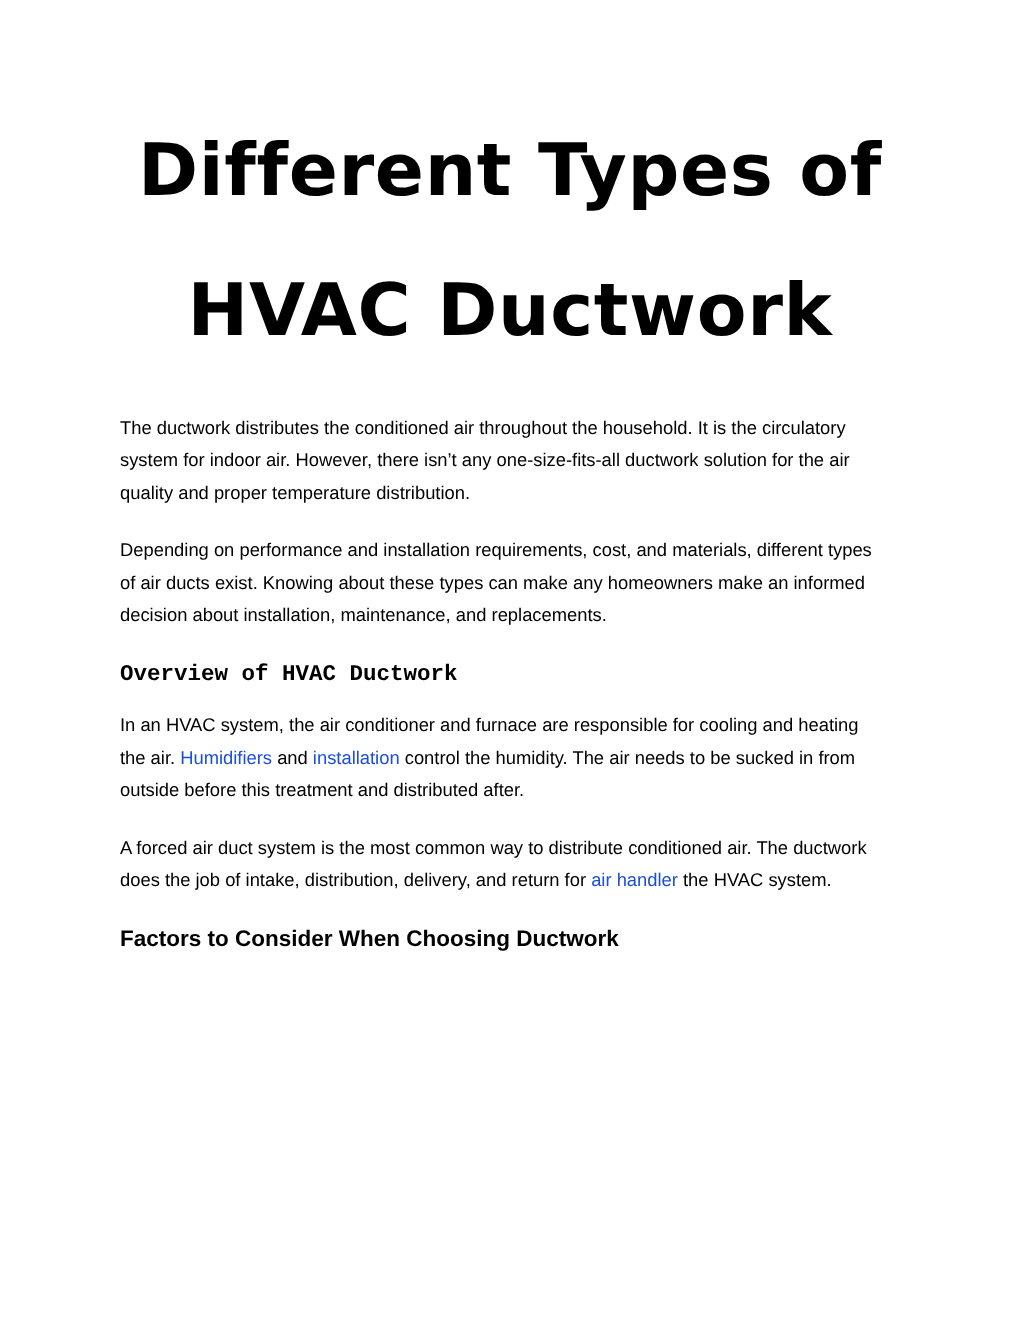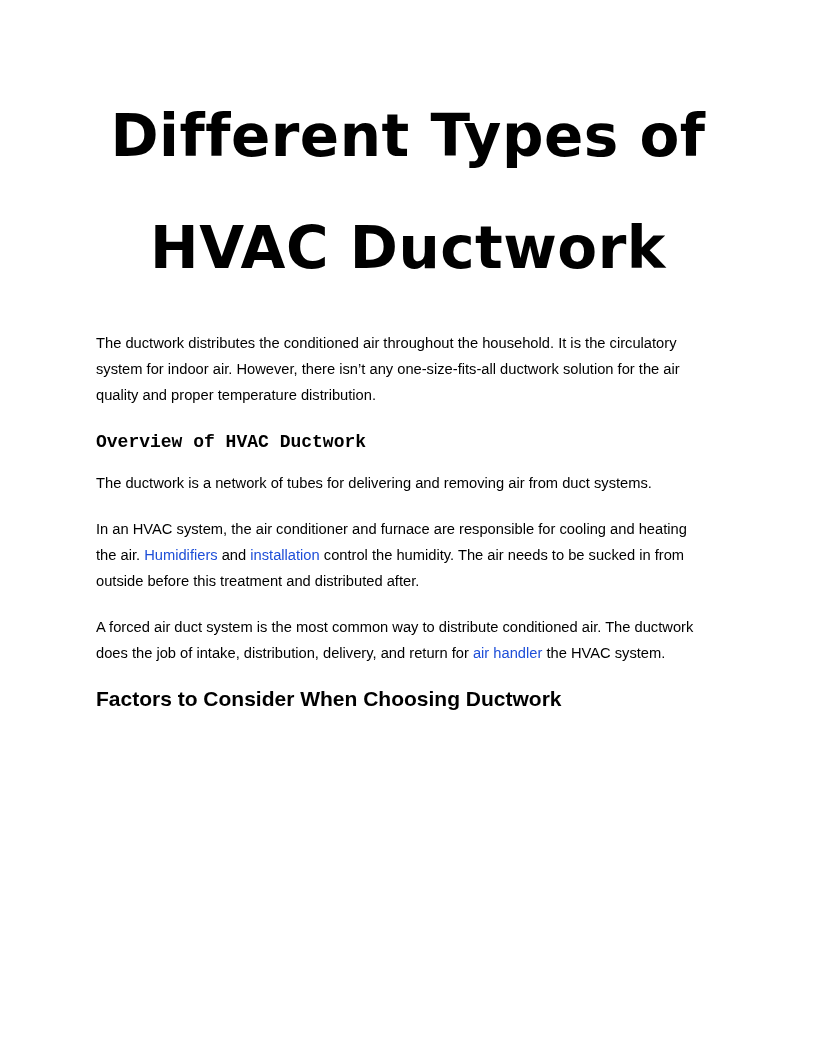--- a/index.html
+++ b/index.html
@@ -43,21 +43,21 @@
   h2.section-heading {
     margin: 16px 0 14px 0;
     font-size: 18px;
     line-height: 28px;
     font-weight: 700;
     color: #000000;
     font-family: Liberation Mono, monospace;
   }
   h3.sub-heading {
     margin: 16px 0 0 0;
-    font-size: 21px;
+    font-size: 18px;
     line-height: 26px;
     font-weight: 700;
     color: #000000;
   }
   .doc-link {
     color: #1d4ed8;
     text-decoration: none;
     cursor: pointer;
   }
 </style>
@@ -66,25 +66,25 @@
 
 <div class="page">
 
   <h1 class="doc-title">
       <span class="title-line">Different Types of</span>
       <span class="title-line">HVAC Ductwork</span>
     </h1>
 
   <p class="body-para">The ductwork distributes the conditioned air throughout the household. It is the circulatory system for indoor air. However, there isn’t any one-size-fits-all ductwork solution for the air quality and proper temperature distribution.</p>
 
+  <p class="body-para">Depending on performance and installation requirements, cost, and materials, different types of air ducts exist. Knowing about these types can make any homeowners make an informed decision about installation, maintenance, and replacements.</p>
 
 
   <h2 class="section-heading">Overview of HVAC Ductwork</h2>
 
-  <p class="body-para">The ductwork is a network of tubes for delivering and removing air from duct systems.</p>
 
   <p class="body-para"><span>In an HVAC system, the air conditioner and furnace are responsible for cooling and heating the air. </span><span class="doc-link">Humidifiers</span><span> and </span><span class="doc-link">installation</span><span> control the humidity. The air needs to be sucked in from outside before this treatment and distributed after.</span></p>
 
   <p class="body-para"><span>A forced air duct system is the most common way to distribute conditioned air. The ductwork does the job of intake, distribution, delivery, and return for </span><span class="doc-link">air handler</span><span> the HVAC system.</span></p>
 
   <h3 class="sub-heading">Factors to Consider When Choosing Ductwork</h3>
 
 
 </div>
 

